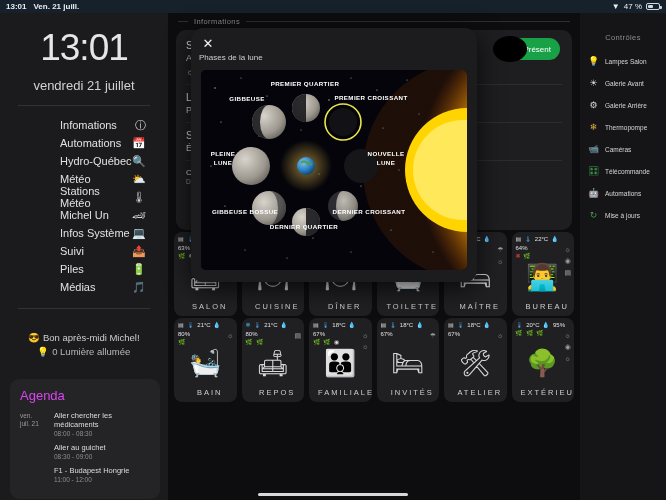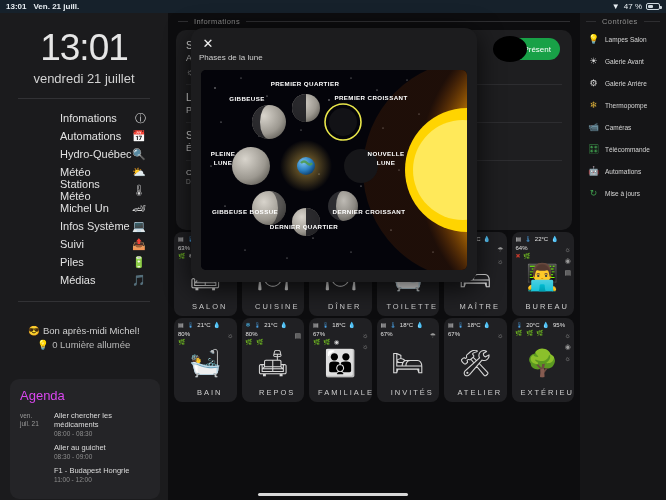--- a/index.html
+++ b/index.html
@@ -26,21 +26,21 @@
   .batt i{position:absolute;left:1px;top:1px;bottom:1px;width:45%;background:#cfd8de;display:block;border-radius:1px;}
 
   
   #sidebar {
     position:absolute; left:0; top:13px; width:168px; height:487px;
     background:#1b1b1d;
     padding:0;
   }
   #clock { text-align:center; padding-top:14px; }
   #clock .time { font-size:37px; font-weight:300; color:#e6e6e6; letter-spacing:-1px;}
-  #clock .date { font-size:13px; color:#d2d2d2; margin-top:2px; font-weight:300;}
+  #clock .date { font-size:13px; color:#d2d2d2; margin-top:9px; font-weight:300;}
   .divider { height:1px; background:#323235; margin:12px 18px 0 18px;}
   #menu { padding:10px 0 0 0; }
   .menu-item {
     display:flex; align-items:center; justify-content:space-between;
     padding:2px 22px 2px 22px; height:18px; cursor:pointer;margin-left:38px;
   }
   .menu-item .ml { font-size:11px; color:#e2e2e2; font-weight:300;}
   .menu-item .mi { font-size:11px; line-height:1; }
   .greet { text-align:center; margin-top:22px; font-size:9.5px; color:#cfcfcf; line-height:14px;}
   .greet .l2 { color:#b8b8b8; }
@@ -105,21 +105,21 @@
   .room .rightcol {
     position:absolute; right:3px; top:14px; display:flex; flex-direction:column; gap:4px;
     font-size:7px; color:#9a9a9a; align-items:center;
   }
 
   
   #right {
     position:absolute; right:0; top:13px; width:86px; height:487px;
     background:#151517;
   }
-  #right .sec-head { padding:4px 6px 2px 6px; }
+  #right .sec-head { padding:4px 6px 2px 6px;flex-direction:column; }
   .ctrl-item {
     display:flex; align-items:center; gap:6px; padding:6px 8px; cursor:pointer;
   }
   .ctrl-item .ci { font-size:9px; width:11px; text-align:center;}
   .ctrl-item .cl { font-size:6.5px; color:#d6d6d6; }
 
   
   #overlay { position:absolute; left:0; top:0; width:666px; height:500px; }
   #modal {
     position:absolute; left:191px; top:28px; width:286px; height:254px;

